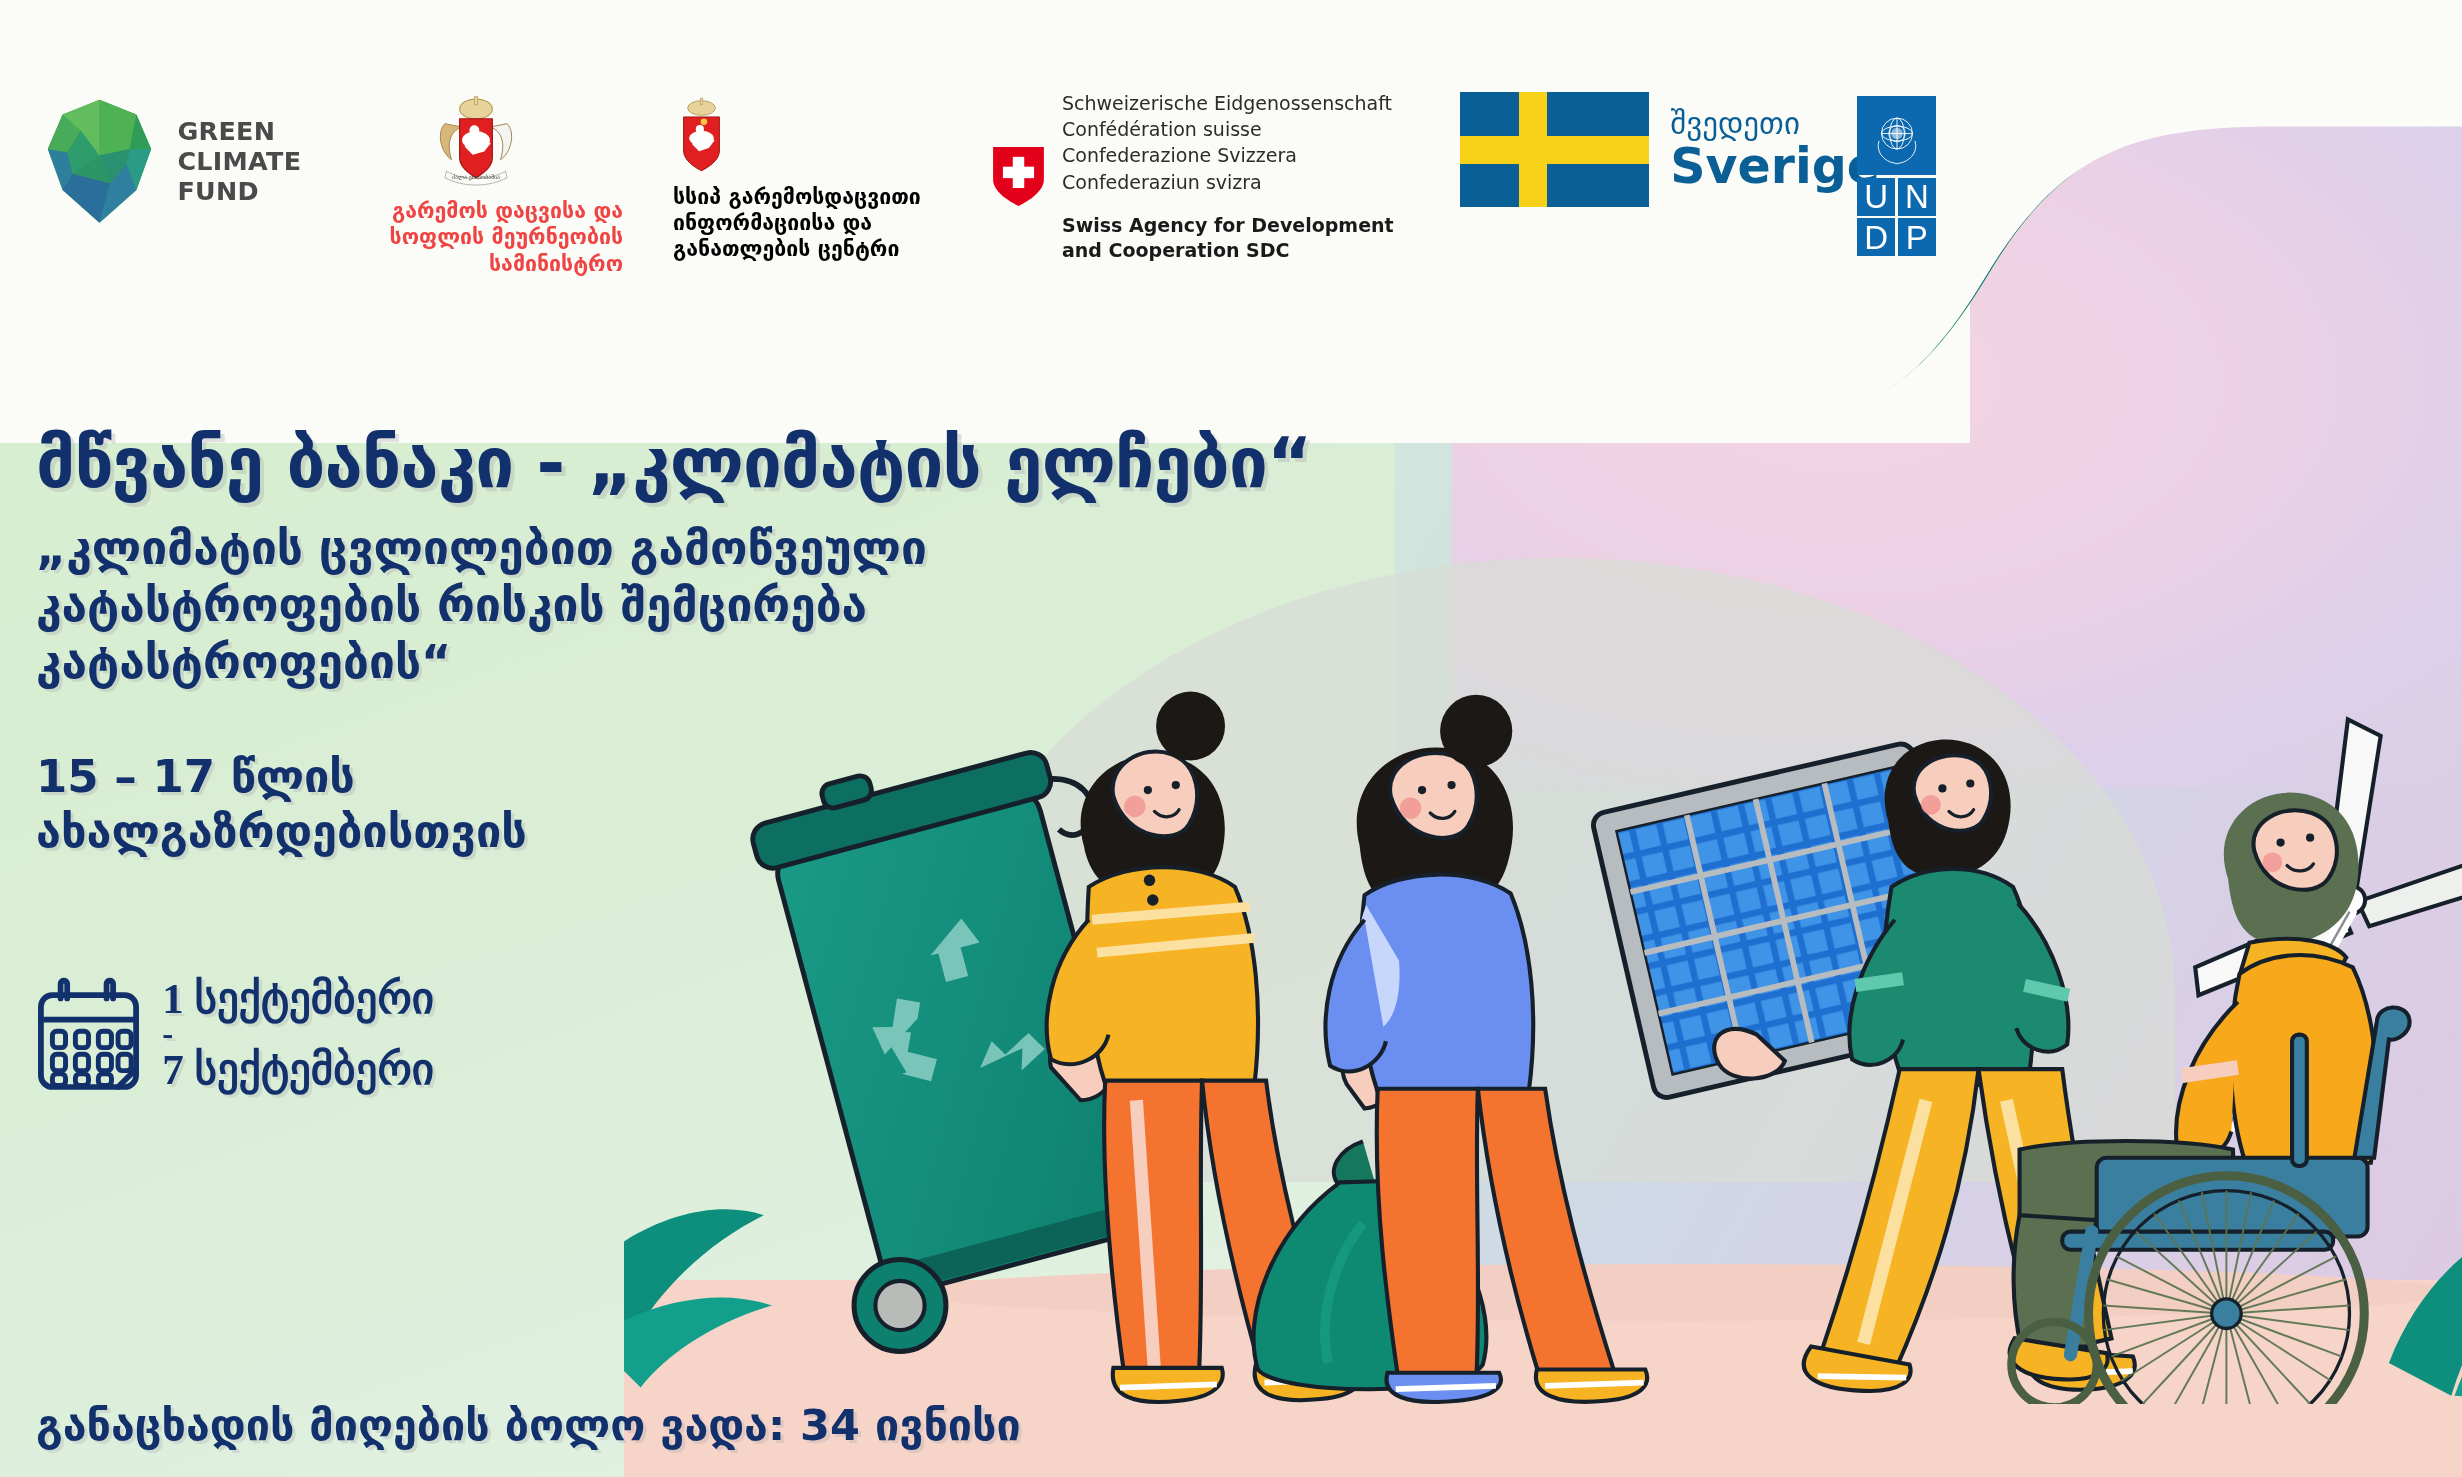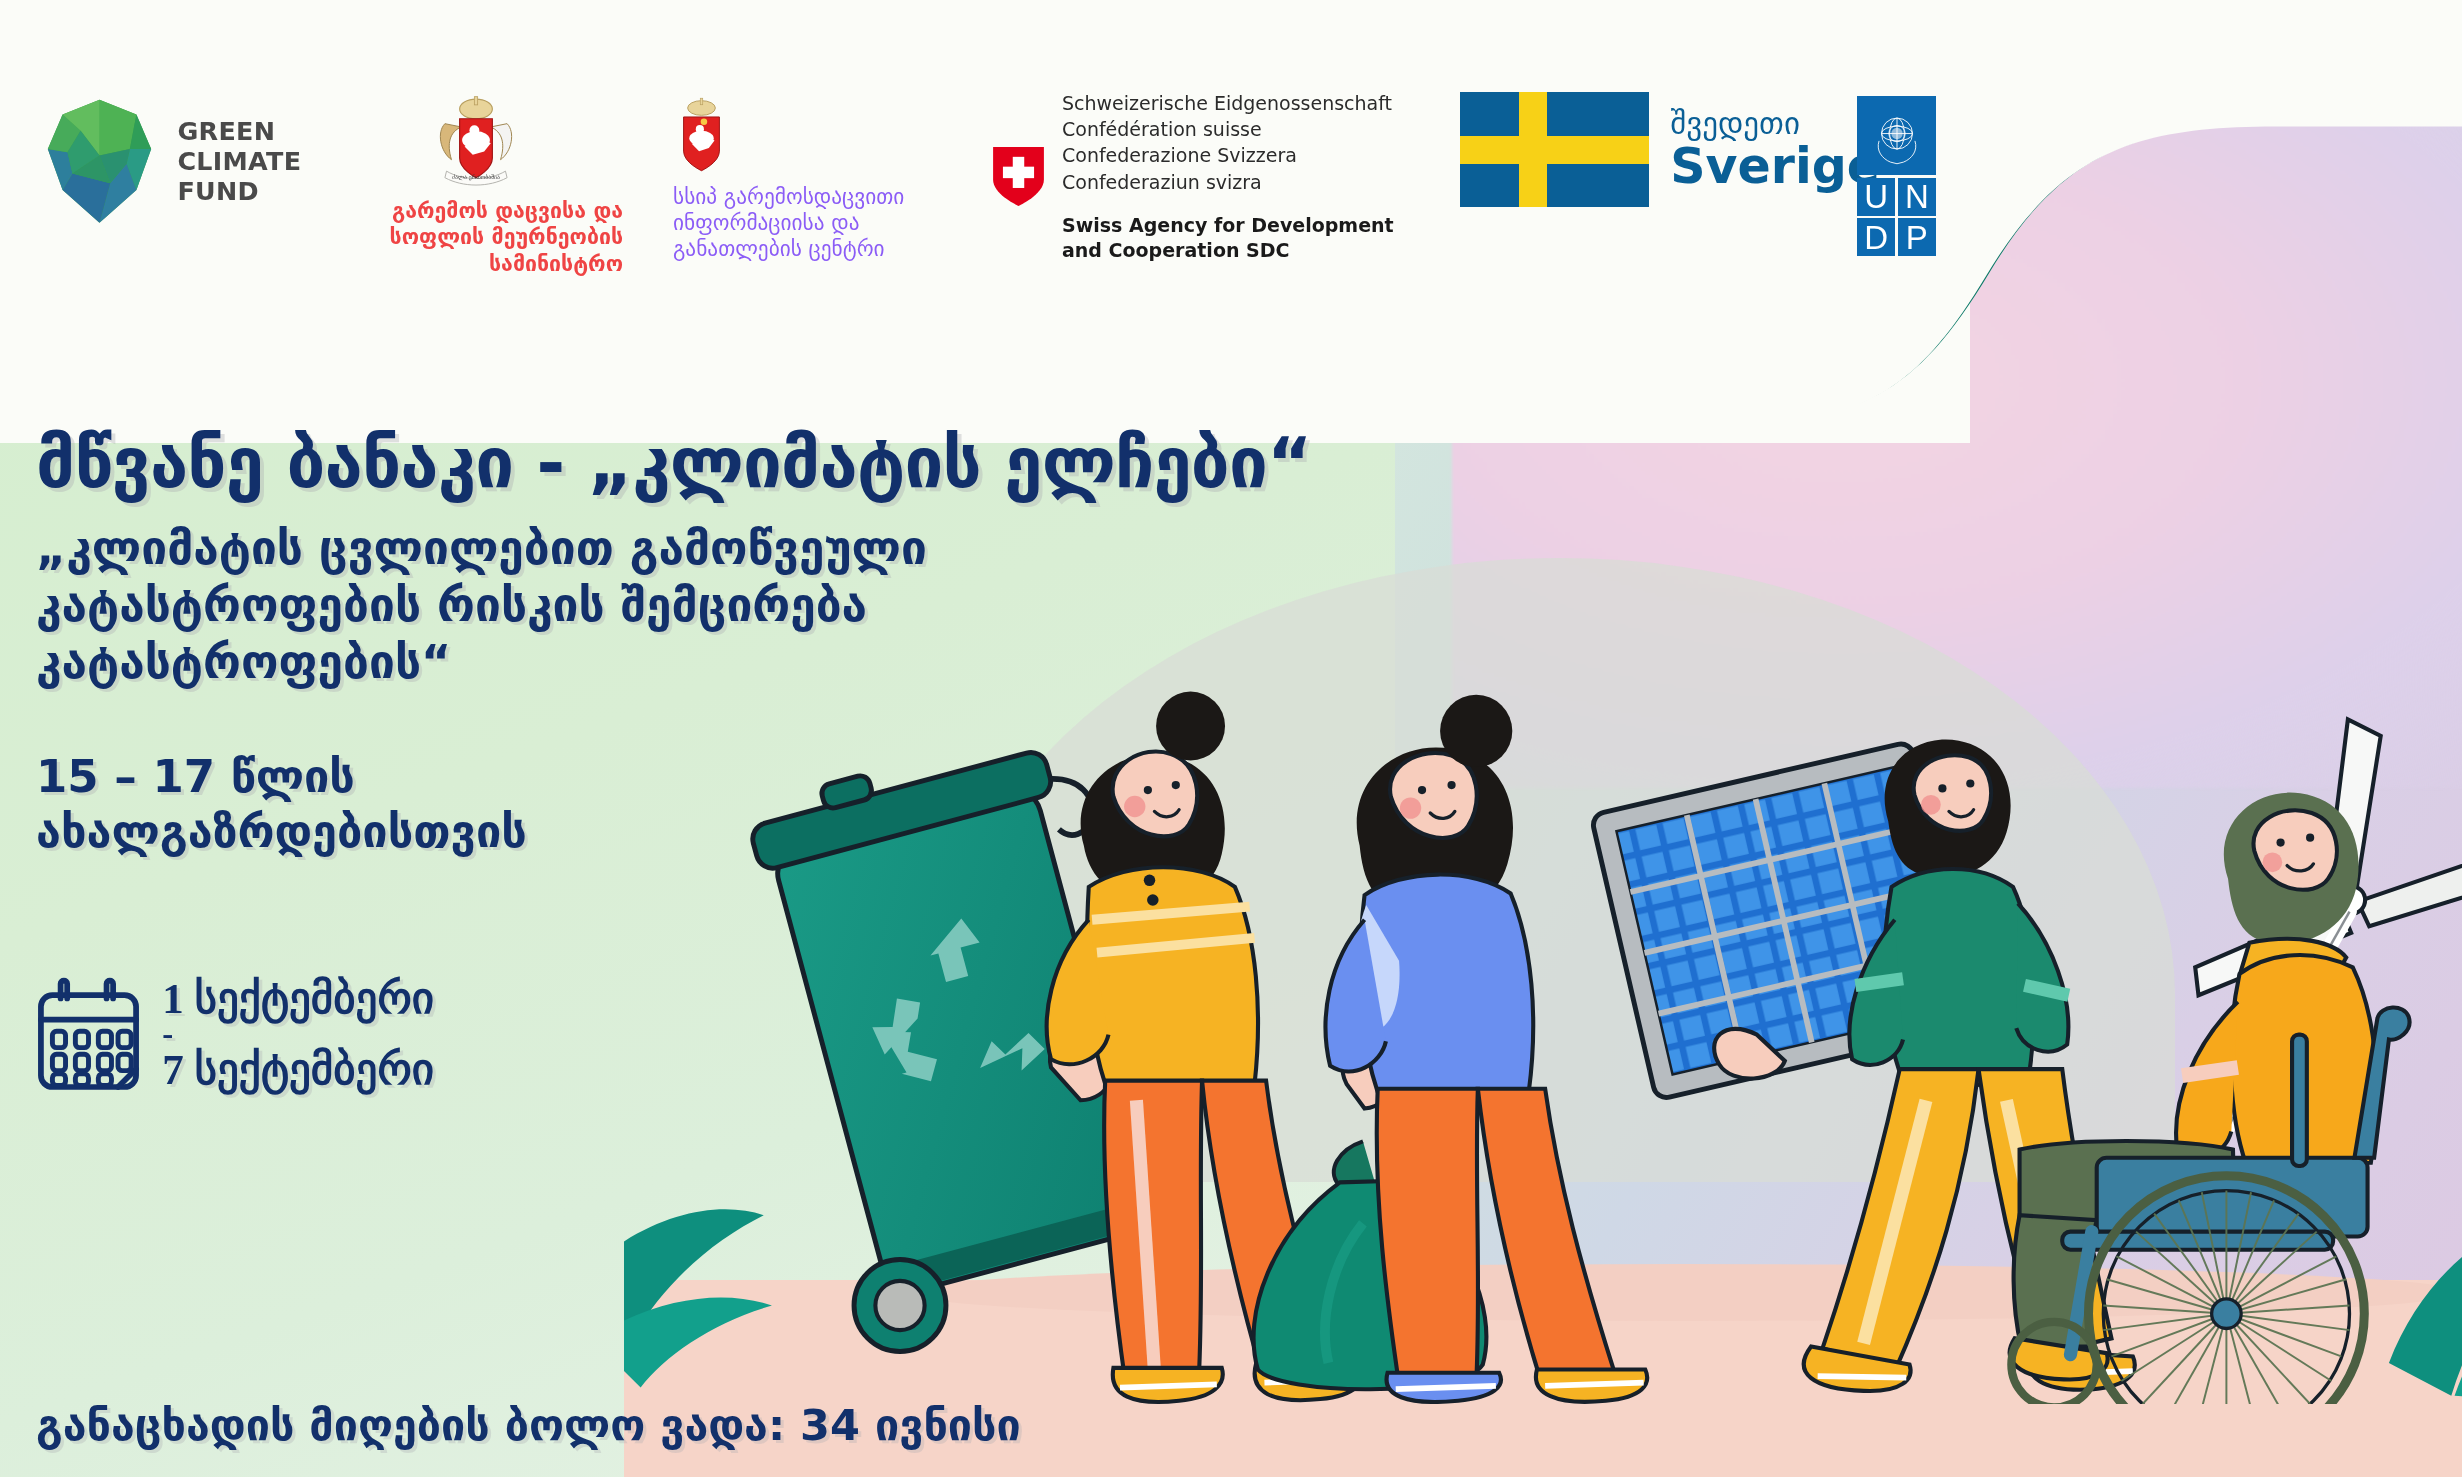--- a/index.html
+++ b/index.html
@@ -35,21 +35,21 @@
   .gcf-mark{width:123px;height:128px;position:relative;}
   .gcf-mark svg{display:block;}
   .gcf-text{margin-left:16.4px;color:#4a4a4a;font-size:25.4px;font-weight:700;line-height:1.18;letter-spacing:0.3px;}
 
   .moe{left:328px;top:94px;width:295px;}
   .moe-col{display:flex;flex-direction:column;align-items:center;width:295px;}
   .moe-text{margin-top:6.6px;color:#ef4444;font-size:21.3px;font-weight:700;line-height:1.25;text-align:right;}
 
   .eiec{left:673px;top:97px;width:279px;}
   .eiec-col{display:flex;flex-direction:column;align-items:flex-start;width:279px;}
-  .eiec-text{margin-top:8.2px;color:#8b5cf6;font-size:21.3px;font-weight:400;line-height:1.22;text-align:left;}
+  .eiec-text{margin-top:8.2px;color:#000000;font-size:21.3px;font-weight:700;line-height:1.22;text-align:left;}
 
   .sdc{left:993px;top:90px;}
   .sdc-shield{width:51px;height:59px;margin-right:18px;flex:0 0 auto;}
   .sdc-text{color:#2b2b2b;font-size:19px;line-height:1.38;}
   .sdc-bold{margin-top:18px;font-weight:700;font-size:19px;color:#1a1a1a;line-height:1.32;}
 
   .sverige{left:1416px;top:92px;padding-left:44px;}
   .flag{width:189px;height:115px;position:relative;background:#0a5f96;margin-right:21.3px;flex:0 0 auto;}
   .flag .vbar{position:absolute;left:59px;top:0;width:28px;height:115px;background:#f7d117;}
   .flag .hbar{position:absolute;left:0;top:44px;width:189px;height:28px;background:#f7d117;}

